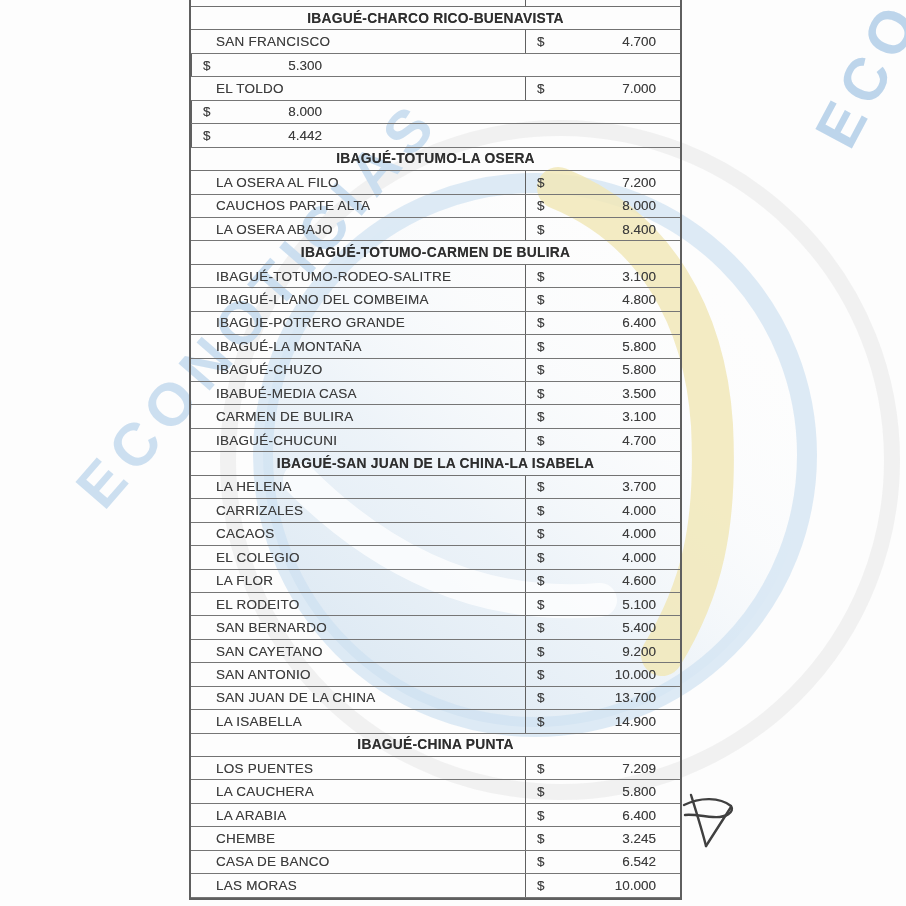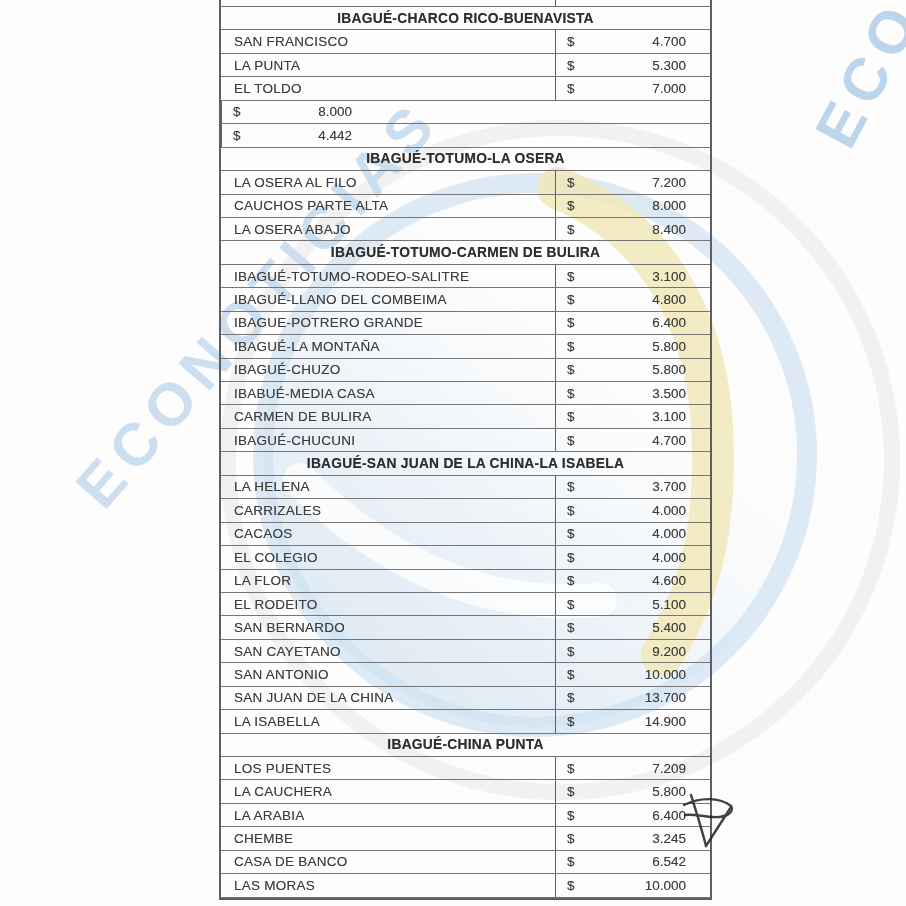--- a/index.html
+++ b/index.html
@@ -29,21 +29,20 @@
   .fare-table {
     position: absolute;
     left: 189px;
     top: 0;
     width: 493px;
     box-sizing: border-box;
     border-left: 2px solid #5f5f5f;
     border-right: 2px solid #5f5f5f;
     border-bottom: 2px solid #5f5f5f;
     background: transparent;
-    margin-left: 30px;
   }
   .sliver {
     height: 7px;
     display: flex;
     border-bottom: 1.5px solid #6f6f6f;
     box-sizing: border-box;
   }
   .sliver .sl-name { flex: 1; }
   .sliver .sl-price {
     width: 155px;
@@ -66,21 +65,21 @@
   .trow {
     height: 23.45px;
     display: flex;
     box-sizing: border-box;
     border-bottom: 1px solid #767676;
   }
   .cell-name {
     flex: 1;
     display: flex;
     align-items: center;
-    padding-left: 13px;
+    padding-left: 25px;
     font-size: 13.5px;
     color: #3d3d3d;
     letter-spacing: 0.25px;
     text-shadow: 0 0 0.5px rgba(60,60,60,0.5);
     white-space: nowrap;
     overflow: hidden;
   }
   .cell-price {
     width: 155px;
     box-sizing: border-box;
@@ -137,21 +136,20 @@
 
   <div class="theader">IBAGUÉ-CHARCO RICO-BUENAVISTA</div>
       <div class="trow">
         <div class="cell-name">SAN FRANCISCO</div>
         <div class="cell-price">
           <span>$</span>
           <span>4.700</span>
         </div>
       </div>
       <div class="trow">
-        <div class="cell-name">LA PUNTA</div>
         <div class="cell-price">
           <span>$</span>
           <span>5.300</span>
         </div>
       </div>
       <div class="trow">
         <div class="cell-name">EL TOLDO</div>
         <div class="cell-price">
           <span>$</span>
           <span>7.000</span>

